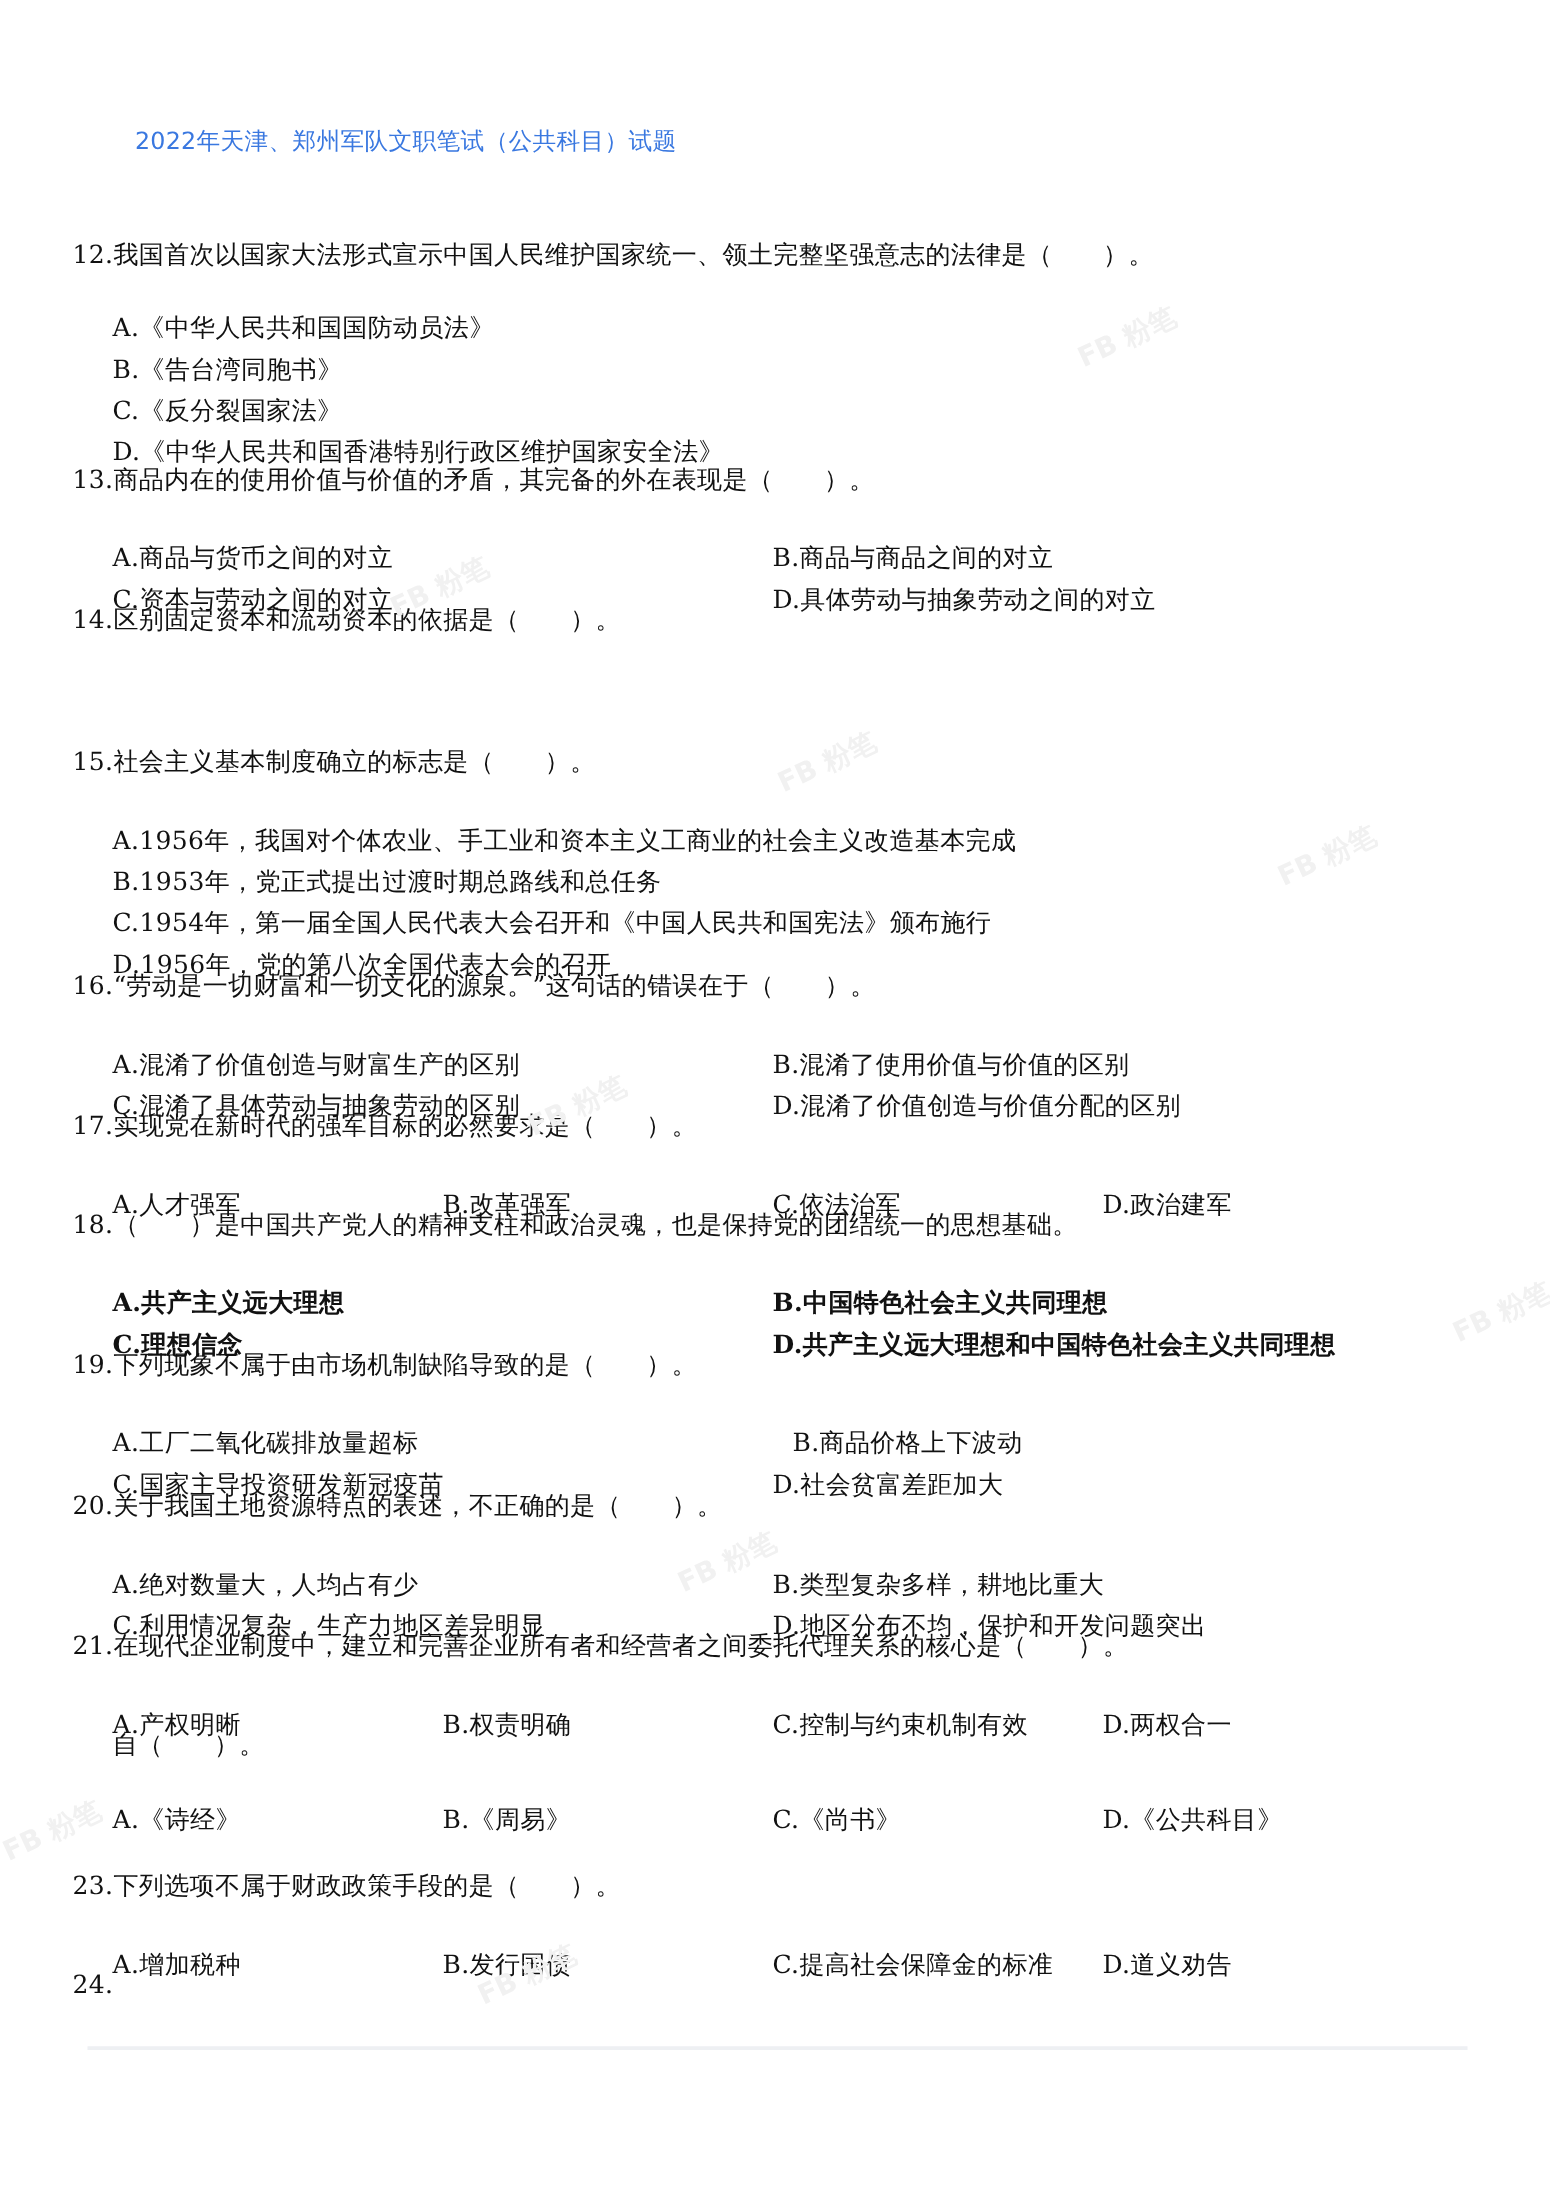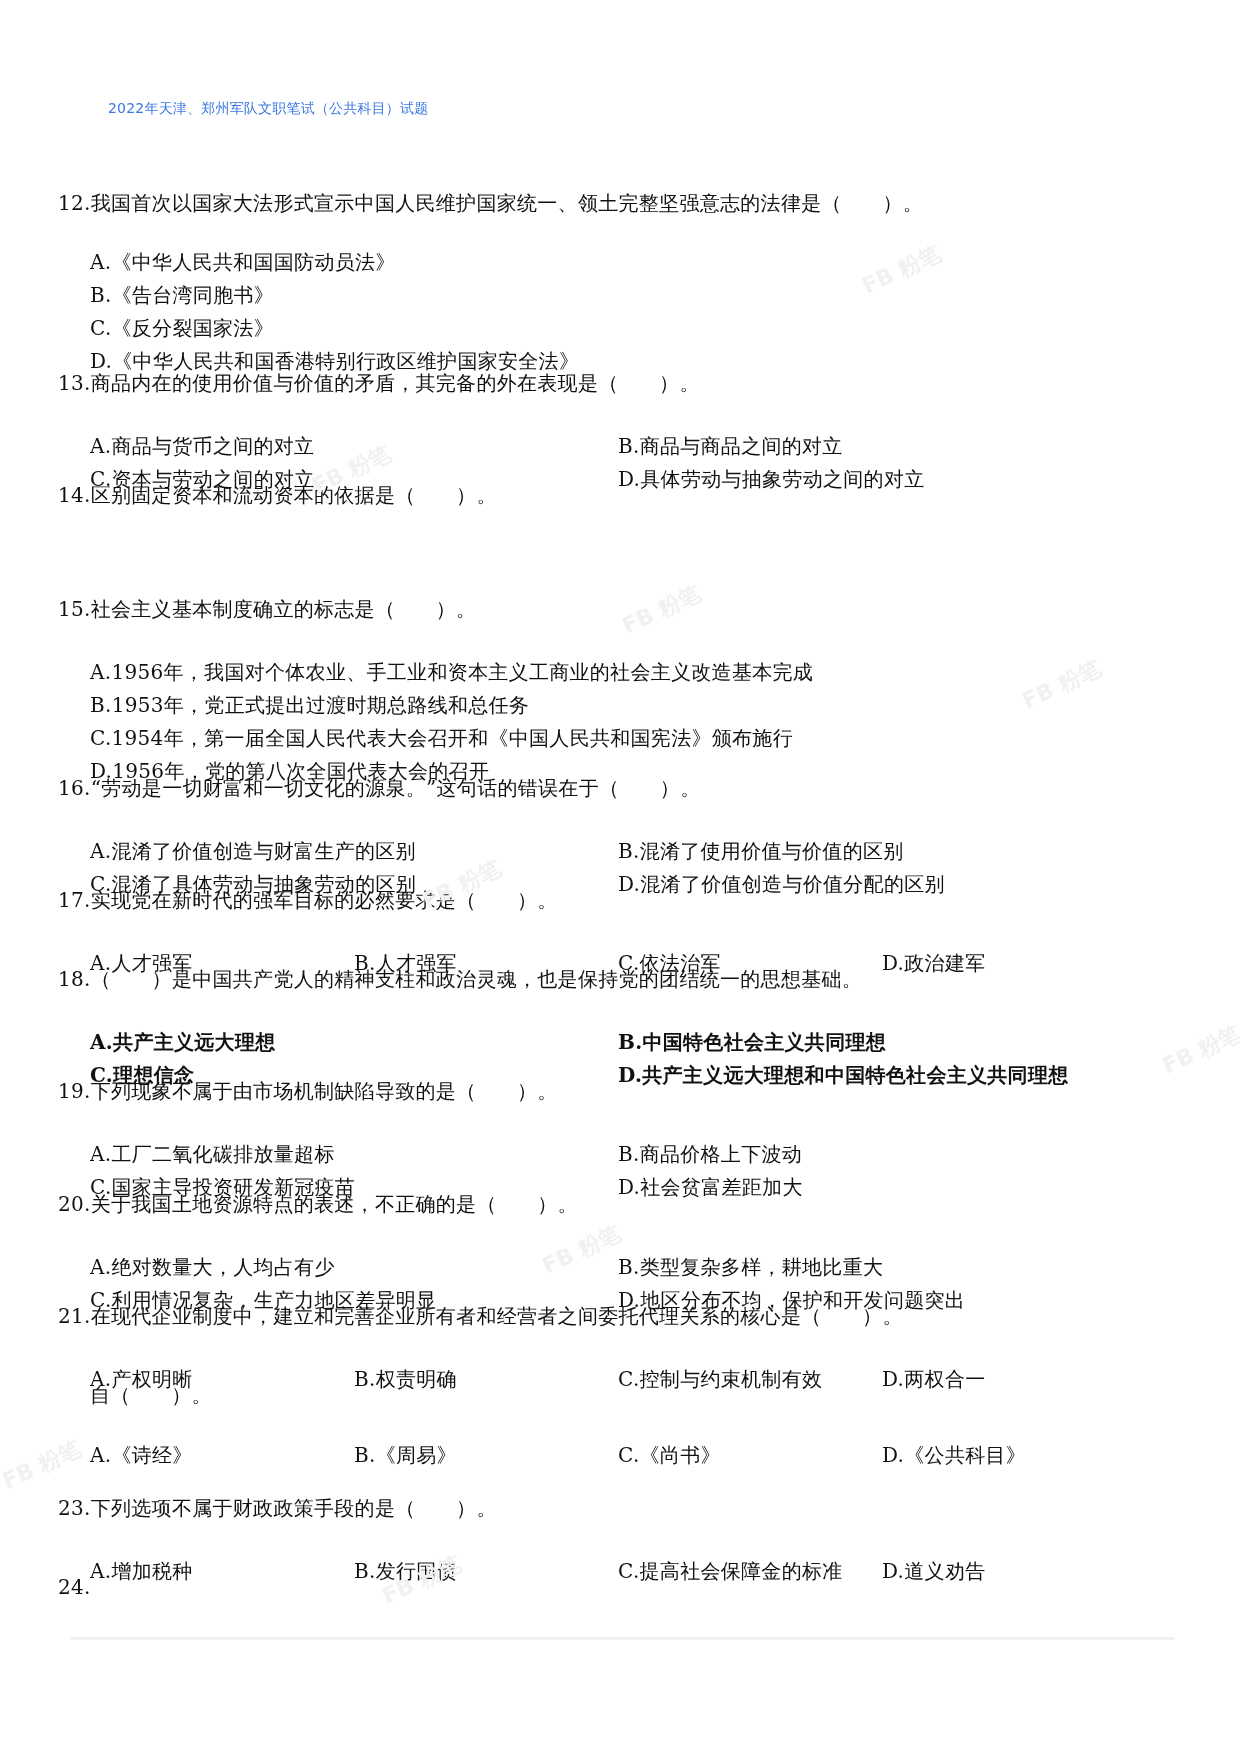--- a/index.html
+++ b/index.html
@@ -13,21 +13,21 @@
       position: relative;
       overflow: hidden;
       font-family: "DejaVu Serif", "Liberation Serif", serif;
       color: #111111;
     }
     .doc-title {
       position: absolute;
       left: 108px;
       top: 100px;
       font-family: "DejaVu Sans", "Liberation Sans", sans-serif;
-      font-size: 14px;
+      font-size: 19px;
       color: #3a78e0;
       letter-spacing: 0.2px;
       white-space: nowrap;
     }
     .question-list {
       position: absolute;
       left: 58px;
       top: 0;
       width: 1130px;
     }
@@ -121,41 +121,41 @@
       <div class="opt" style="left:528px;top:6px;">B.混淆了使用价值与价值的区别</div>
       <div class="opt" style="left:0;top:39px;">C.混淆了具体劳动与抽象劳动的区别</div>
       <div class="opt" style="left:528px;top:39px;">D.混淆了价值创造与价值分配的区别</div>
     </div>
   </div>
 
   <div class="q" style="top:884px;">
     <div class="q-stem">17.实现党在新时代的强军目标的必然要求是（　　）。</div>
     <div class="opts" style="height:33px;">
       <div class="opt" style="left:0;top:6px;">A.人才强军</div>
-      <div class="opt" style="left:264px;top:6px;">B.人才强军</div>
+      <div class="opt" style="left:264px;top:6px;">B.改革强军</div>
       <div class="opt" style="left:528px;top:6px;">C.依法治军</div>
       <div class="opt" style="left:792px;top:6px;">D.政治建军</div>
     </div>
   </div>
 
   <div class="q" style="top:963px;">
     <div class="q-stem">18.（　　）是中国共产党人的精神支柱和政治灵魂，也是保持党的团结统一的思想基础。</div>
     <div class="opts" style="height:66px;font-weight:bold;">
       <div class="opt" style="left:0;top:6px;">A.共产主义远大理想</div>
       <div class="opt" style="left:528px;top:6px;">B.中国特色社会主义共同理想</div>
       <div class="opt" style="left:0;top:39px;">C.理想信念</div>
       <div class="opt" style="left:528px;top:39px;">D.共产主义远大理想和中国特色社会主义共同理想</div>
     </div>
   </div>
 
   <div class="q" style="top:1075px;">
     <div class="q-stem">19.下列现象不属于由市场机制缺陷导致的是（　　）。</div>
     <div class="opts" style="height:66px;">
       <div class="opt" style="left:0;top:6px;">A.工厂二氧化碳排放量超标</div>
-      <div class="opt" style="left:528px;top:6px;">B.商品价格上下波动</div>
+      <div class="opt" style="left:544px;top:6px;">B.商品价格上下波动</div>
       <div class="opt" style="left:0;top:39px;">C.国家主导投资研发新冠疫苗</div>
       <div class="opt" style="left:528px;top:39px;">D.社会贫富差距加大</div>
     </div>
   </div>
 
   <div class="q" style="top:1188px;">
     <div class="q-stem">20.关于我国土地资源特点的表述，不正确的是（　　）。</div>
     <div class="opts" style="height:66px;">
       <div class="opt" style="left:0;top:6px;">A.绝对数量大，人均占有少</div>
       <div class="opt" style="left:528px;top:6px;">B.类型复杂多样，耕地比重大</div>

